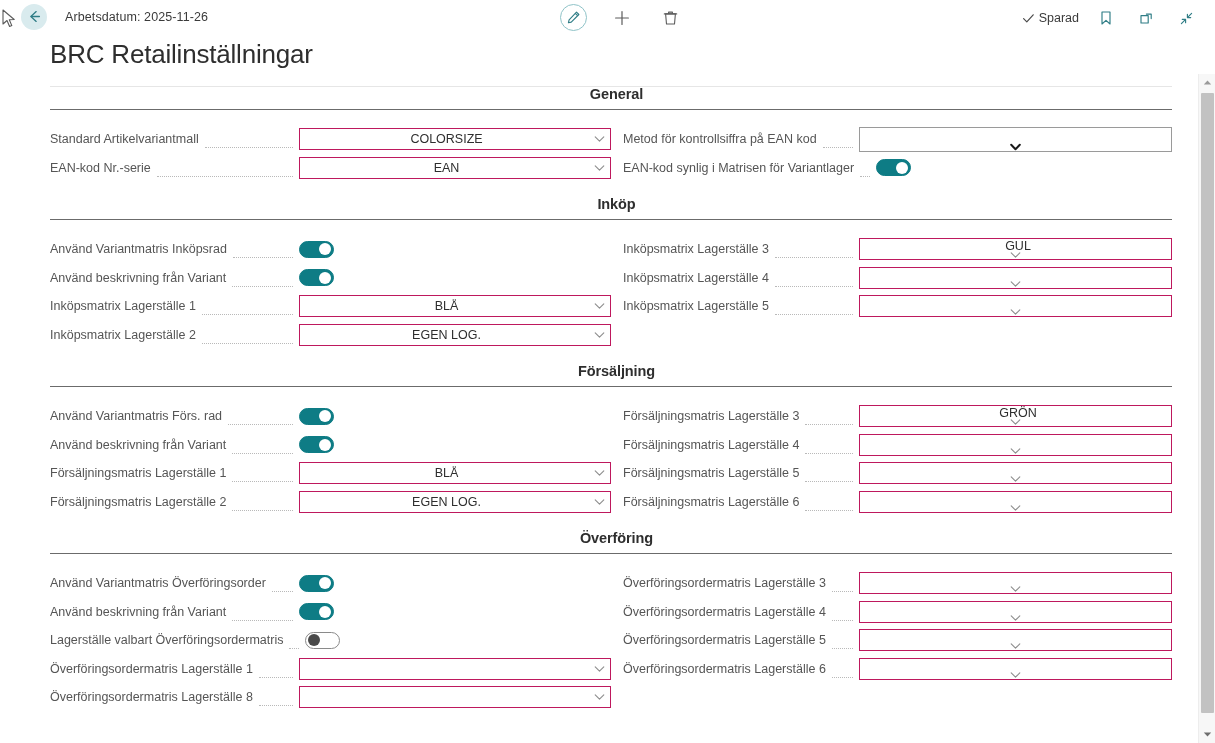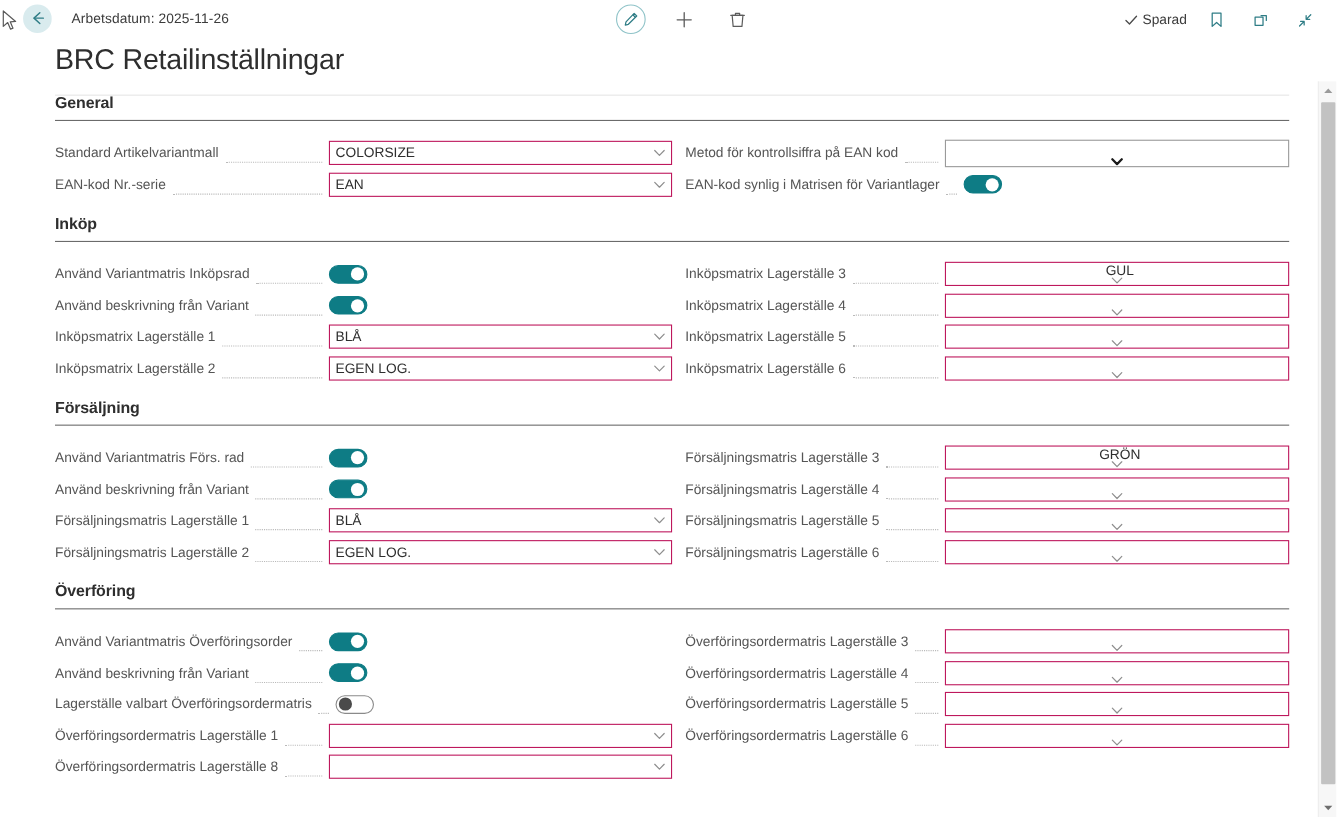--- a/index.html
+++ b/index.html
@@ -99,20 +99,21 @@
     width: 1122px;
   }
 
   
   .content {
     position: absolute;
     top: 74px; left: 0;
     width: 1183px;
     height: 669px;
     overflow: hidden;
+    text-align: center;
   }
   .inner { padding: 0 0 0 50px; }
 
   .section { margin-top: 14px; }
   .section:first-child { margin-top: 12px; }
   .section-title {
     font-size: 14.5px;
     font-weight: 700;
     color: #2e2e2e;
     letter-spacing: -0.1px;
@@ -441,32 +442,20 @@
                   <span class="val"></span>
                   <span class="chev">
                     <svg width="11" height="8" viewBox="0 0 11 8">
                       <path d="M1.2,1.8 L5.5,6.2 L9.8,1.8" fill="none" stroke="#8e8e8e" stroke-width="1.1" stroke-linecap="round" stroke-linejoin="round"></path>
                     </svg>
                   </span>
                 </span>
               </div>
               <div class="row">
                 <span class="lbl">Inköpsmatrix Lagerställe 5</span>
-                <span class="leader"></span>
-                <span class="field">
-                  <span class="val"></span>
-                  <span class="chev">
-                    <svg width="11" height="8" viewBox="0 0 11 8">
-                      <path d="M1.2,1.8 L5.5,6.2 L9.8,1.8" fill="none" stroke="#8e8e8e" stroke-width="1.1" stroke-linecap="round" stroke-linejoin="round"></path>
-                    </svg>
-                  </span>
-                </span>
-              </div>
-              <div class="row">
-                <span class="lbl">Inköpsmatrix Lagerställe 6</span>
                 <span class="leader"></span>
                 <span class="field">
                   <span class="val"></span>
                   <span class="chev">
                     <svg width="11" height="8" viewBox="0 0 11 8">
                       <path d="M1.2,1.8 L5.5,6.2 L9.8,1.8" fill="none" stroke="#8e8e8e" stroke-width="1.1" stroke-linecap="round" stroke-linejoin="round"></path>
                     </svg>
                   </span>
                 </span>
               </div>

